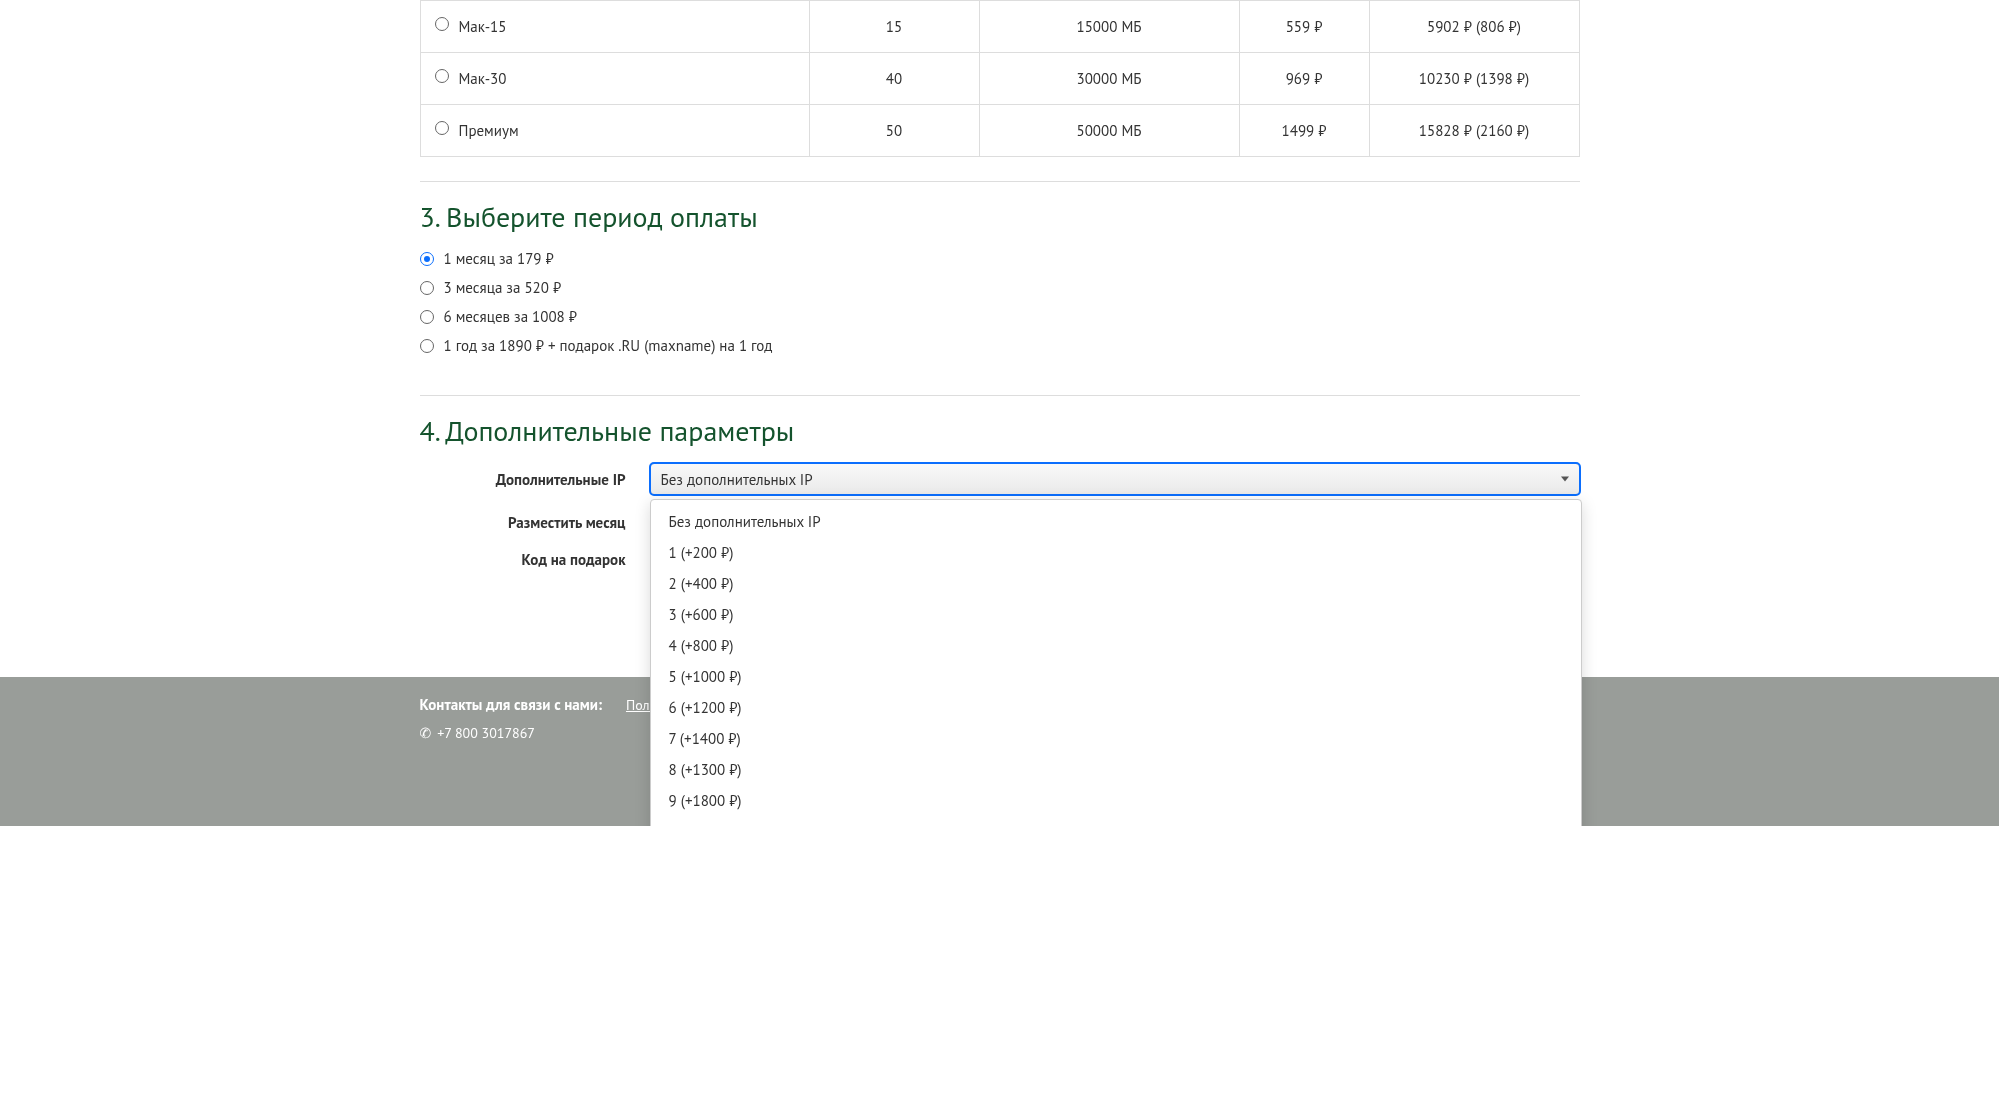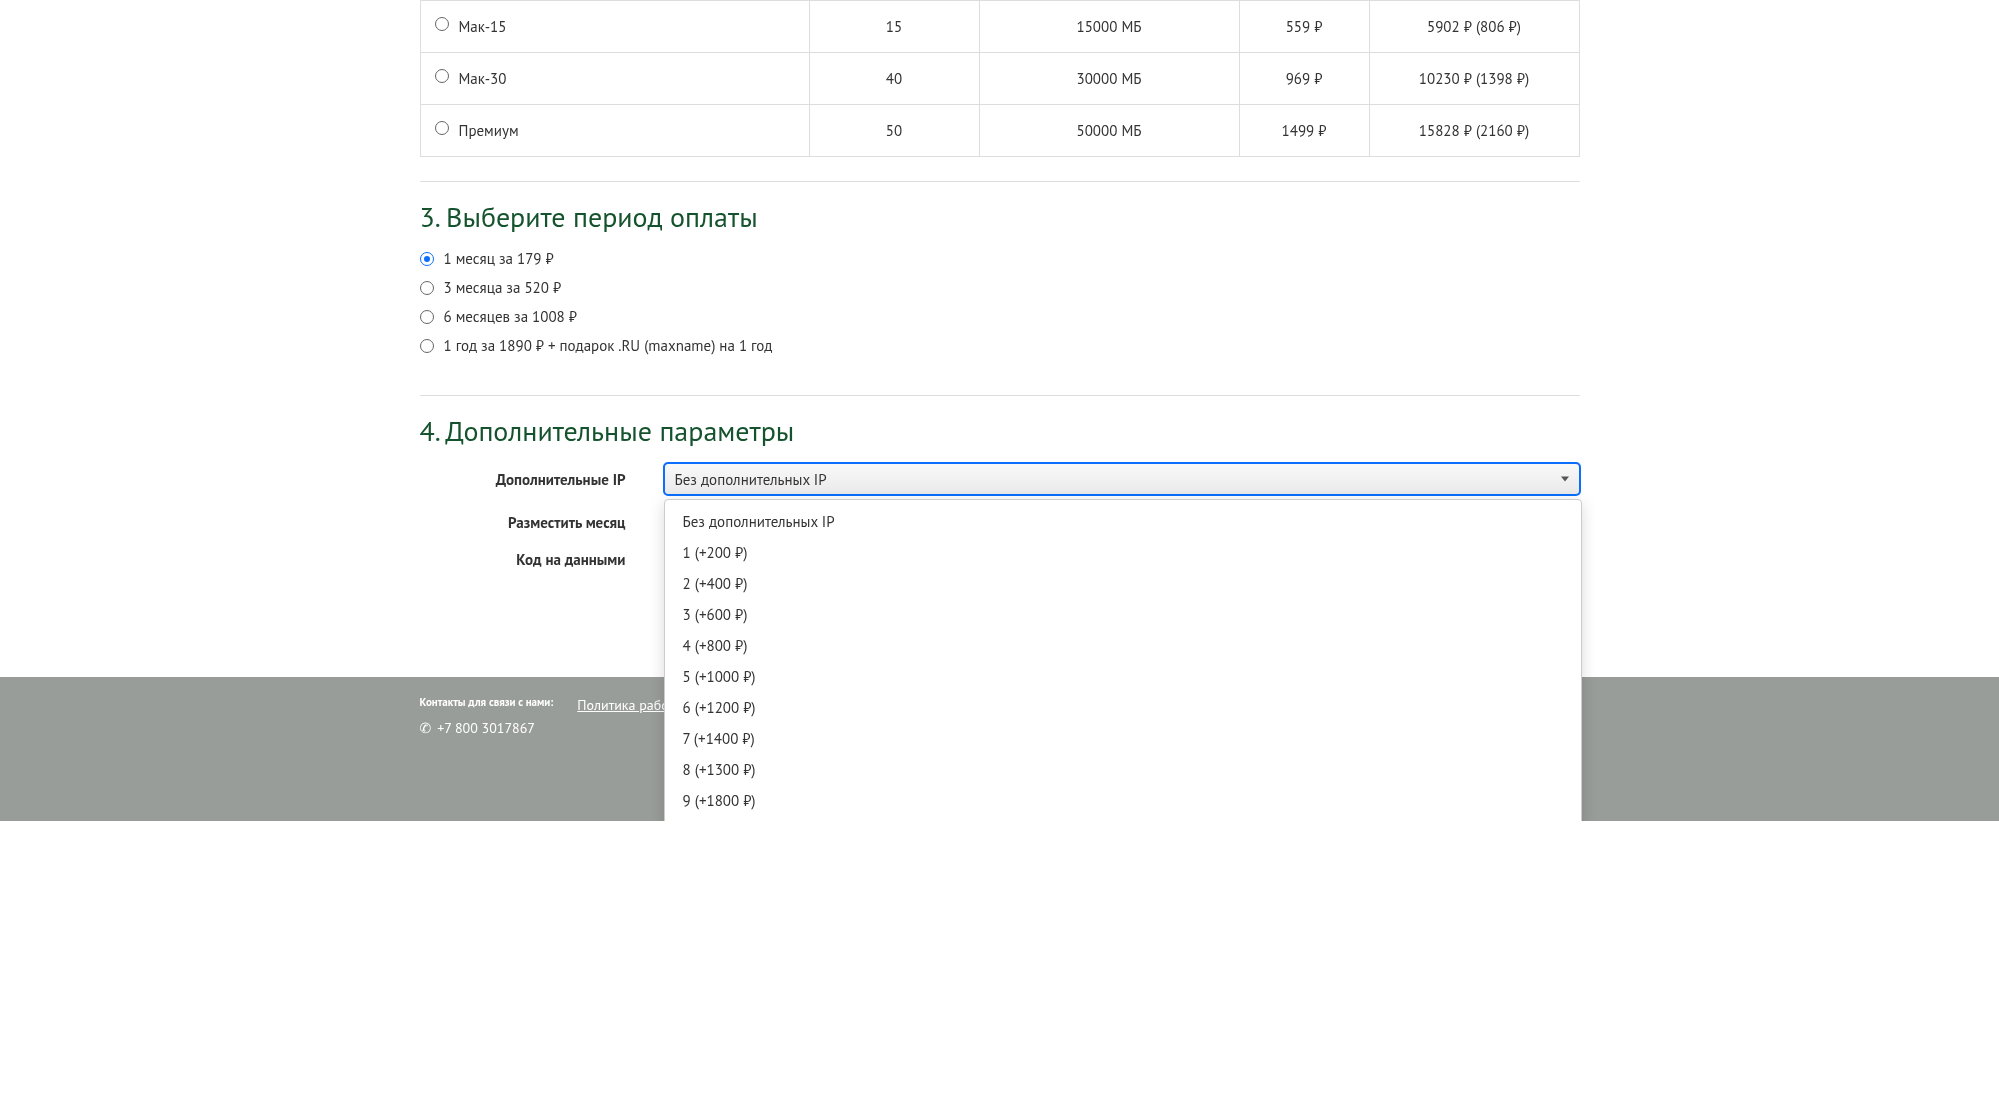--- a/index.html
+++ b/index.html
@@ -20,33 +20,33 @@
   hr { border: none; border-top: 1px solid #ddd; margin: 24px 0 14px 0; }
 
   h2.section-title { font-size: 28px; font-weight: 400; color: #14532d; margin: 16px 0 14px 0; }
 
   .period-list { display: flex; flex-direction: column; gap: 10px; padding-bottom: 16px;}
   .period-item label { display: flex; align-items: center; gap: 10px; cursor: pointer; font-size: 15px; }
   .period-item input[type=radio] { appearance:none; width:14px; height:14px; border:1px solid #666; border-radius:50%; position:relative; }
   .period-item input[type=radio].radio-selected { border-color:#0b6efd; }
   .period-item input[type=radio].radio-selected::after { content:""; position:absolute; left:3px; top:3px; width:6px; height:6px; border-radius:50%; background:#0b6efd; }
 
-  .param-row { display: flex; align-items: center; margin-bottom: 18px; gap: 14px; }
+  .param-row { display: flex; align-items: center; margin-bottom: 18px; }
   .param-control { flex: 1; position: relative; }
 
   .combo { position: relative; width: 100%; height: 32px; background: linear-gradient(#f9f9f9,#eaeaea); border: 1px solid #ccc; border-radius: 4px; outline: 2px solid #0b6efd; outline-offset: -1px; display: flex; align-items: center; padding: 0 28px 0 10px; font-size: 15px; color: #333; cursor: pointer; }
   .combo .caret { position:absolute; right:10px; top:50%; transform:translateY(-50%); width:0; height:0; border-left:4px solid transparent; border-right:4px solid transparent; border-top:5px solid #555;}
 
   .dropdown { position: absolute; top: 36px; left: 0; right: -2px; background: #fff; border: 1px solid #ccc; border-radius: 4px; box-shadow: 0 4px 16px rgba(0,0,0,0.15); z-index: 1000; padding: 6px 0; }
   .dropdown .opt { padding: 6px 18px; font-size: 15px; cursor: pointer; }
 
   footer { background:#999d99; color:#fff; padding: 18px 0 40px 0; margin-top: 0;}
   .footer-inner { max-width: 1200px; margin: 0 auto; padding: 0 20px; display:flex; justify-content: space-between; align-items: flex-start; gap: 24px;}
   .footer-col { font-size: 14px; }
-  .footer-col h3 { font-size: 11px; font-weight: bold; margin-bottom: 10px; }
+  .footer-col h3 { font-size: 15px; font-weight: bold; margin-bottom: 10px; }
   .footer-col a { color:#fff; text-decoration: underline; display: block; line-height: 1.5; }
   .phone-line { display:flex; align-items:center; gap:6px; margin-top: 6px;}
   .phone-icon::before { content:"✆"; font-size: 14px; }
 
   .pay-logos { display:flex; flex-wrap: wrap; gap:6px; justify-content:flex-end; }
   .pay-logo { background:#fff; border-radius:3px; padding:2px 6px; font-size:12px; font-weight:bold; color:#333; display:flex; align-items:center; height:28px; border:1px solid #ddd;}
   .pay-logo.money1 { color:#8b2; }
   .pay-logo.money2 { color:#5a2dd6;}
   .pay-logo.visa { color:#1a4ab2;}
   .pay-logo.mc { color:#d63;}
@@ -162,21 +162,21 @@
         </div>
     </div>
   </div>
 
   <div class="param-row">
     <div class="hidden-label">Разместить месяц</div>
     <div class="param-control"></div>
   </div>
 
   <div class="param-row">
-    <div class="hidden-label">Код на данными</div>
+    <div class="hidden-label">Код на подарок</div>
     <div class="param-control"></div>
   </div>
 
   <div style="height:90px;"></div>
 </div>
 
 <footer>
   <div class="footer-inner">
     <div class="footer-col">
       <h3>Контакты для связи с нами:</h3>

